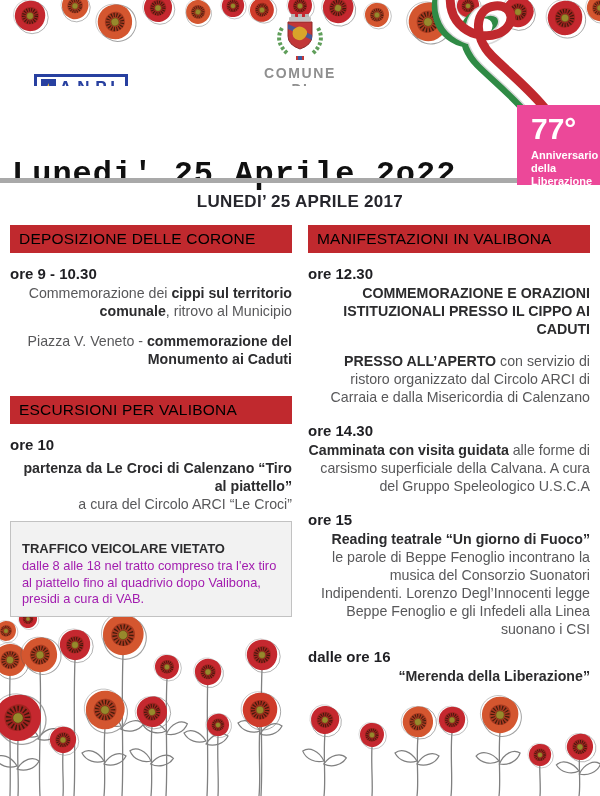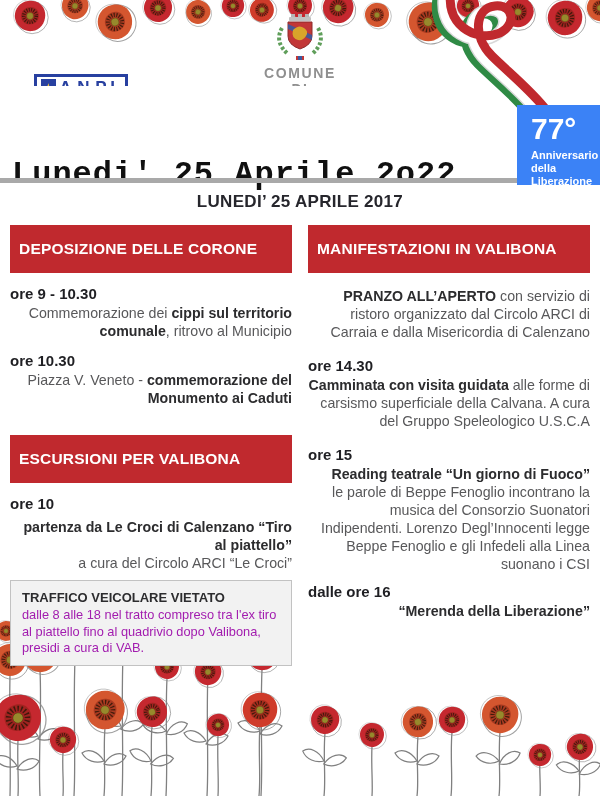--- a/index.html
+++ b/index.html
@@ -29,45 +29,45 @@
   .comune-line2{font-size:13.5px;color:#3b82f6;letter-spacing:2px;font-weight:700;}
 
   
   .title-strip{position:absolute;left:0;top:86px;width:100%;height:94px;background:#fff;z-index:1;}
   .title{position:absolute;left:12px;top:75px;z-index:1;
          font-family:"Liberation Mono","DejaVu Sans Mono",monospace;font-weight:700;
          font-size:32px;line-height:40px;color:#101010;letter-spacing:1px;white-space:pre;}
   .rule{position:absolute;left:0;top:178px;width:100%;height:5px;background:#a9a9a9;z-index:1;}
 
   
-  .badge{position:absolute;right:0;top:105px;width:83px;height:80px;background:#3b82f6;color:#fff;
+  .badge{position:absolute;right:0;top:105px;width:83px;height:80px;background:#ec4899;color:#fff;
          z-index:3;box-sizing:border-box;padding:9px 6px 0 14px;}
   .badge-number{font-size:30px;font-weight:700;line-height:1;}
   .badge-line{display:block;font-size:11px;font-weight:700;line-height:1.2;margin-top:0;}
   .badge-lines{margin-top:5px;}
 
   
   .date-banner{position:absolute;left:0;top:192px;width:100%;text-align:center;z-index:1;
                font-size:17px;font-weight:700;color:#26262c;letter-spacing:.3px;}
 
   
   .cols{position:absolute;left:10px;top:225px;width:580px;display:flex;gap:16px;z-index:1;}
   .col{flex:1;min-width:0;}
-  .bar{background:#c0292e;color:#ffffff;font-weight:700;font-size:15.5px;letter-spacing:.2px;
-       padding:15px 9px;margin-bottom:12px;}
+  .bar{background:#c0292e;color:#000000;font-weight:400;font-size:15.5px;letter-spacing:.2px;
+       padding:5px 9px;margin-bottom:12px;}
   .ev{margin-bottom:18px;}
   .time{font-weight:700;color:#1f1f23;font-size:15px;margin:0 0 2px 0;}
   .body{font-size:14.2px;color:#58585a;line-height:1.27;margin:0;text-align:right;}
   .body b{color:#2c2c2e;}
   .blk{display:block;}
   .caps{font-weight:700;color:#2c2c2e;}
 
   
   .warn{border:1px solid #c2c2c2;background:#f2f2f2;padding:9px 11px;margin-top:4px;}
-  .warn-title{font-size:13px;font-weight:700;color:#2c2c2e;margin:0 0 2px 0;}
+  .warn-title{font-size:13px;font-weight:700;color:#2c2c2e;margin:10px 0 2px 0;}
   .warn-body{font-size:12.8px;color:#a21caf;line-height:1.28;margin:0;}
 
   .stem{fill:none;stroke:#808080;stroke-width:1.3px;}
   .leafpair{fill:none;stroke:#7f7f7f;stroke-width:1.2px;}
 </style>
 </head>
 <body>
 
 <div class="poster">
 
@@ -166,21 +166,20 @@
 
     <div class="col">
       <div class="bar">DEPOSIZIONE DELLE CORONE</div>
 
       <div class="ev" style="margin-bottom:12px;">
         <p class="time">ore 9 - 10.30</p>
         <p class="body"><span>Commemorazione dei </span><b>cippi sul territorio comunale</b><span>, ritrovo al Municipio</span></p>
       </div>
 
       <div class="ev" style="margin-bottom:17px;">
-        <p class="time">ore 10.30</p>
         <p class="body"><span>Piazza V. Veneto - </span><b>commemorazione del Monumento ai Caduti</b></p>
       </div>
 
       <div class="bar" style="margin-top:28px;">ESCURSIONI PER VALIBONA</div>
 
       <div class="ev" style="margin-bottom:8px;">
         <p class="time" style="margin-bottom:6px;">ore 10</p>
         <p class="body">
             <b class="blk">partenza da Le Croci di Calenzano “Tiro al piattello”</b>
             <span class="blk">a cura del Circolo ARCI “Le Croci”</span>
@@ -190,24 +189,26 @@
       <div class="warn">
         <p class="warn-title">TRAFFICO VEICOLARE VIETATO</p>
         <p class="warn-body">dalle 8 alle 18 nel tratto compreso tra l'ex tiro al piattello fino al quadrivio dopo Valibona, presidi a cura di VAB.</p>
       </div>
     </div>
 
     <div class="col">
       <div class="bar">MANIFESTAZIONI IN VALIBONA</div>
 
       <div class="ev" style="margin-bottom:14px;">
+        <p class="time">ore 12.30</p>
+        <p class="body caps">COMMEMORAZIONE E ORAZIONI ISTITUZIONALI PRESSO IL CIPPO AI CADUTI</p>
       </div>
 
       <div class="ev" style="margin-bottom:16px;">
-        <p class="body"><b>PRANZO ALL’APERTO</b><span> con servizio di ristoro organizzato dal Circolo ARCI di Carraia e dalla Misericordia di Calenzano</span></p>
+        <p class="body"><b>PRESSO ALL’APERTO</b><span> con servizio di ristoro organizzato dal Circolo ARCI di Carraia e dalla Misericordia di Calenzano</span></p>
       </div>
 
       <div class="ev" style="margin-bottom:16px;">
         <p class="time">ore 14.30</p>
         <p class="body"><b>Camminata con visita guidata</b><span> alle forme di carsismo superficiale della Calvana. A cura del Gruppo Speleologico U.S.C.A</span></p>
       </div>
 
       <div class="ev" style="margin-bottom:10px;">
         <p class="time">ore 15</p>
         <p class="body"><b class="blk">Reading teatrale “Un giorno di Fuoco”</b><span>le parole di Beppe Fenoglio incontrano la musica del Consorzio Suonatori Indipendenti. Lorenzo Degl’Innocenti legge Beppe Fenoglio e gli Infedeli alla Linea suonano i CSI</span></p>

